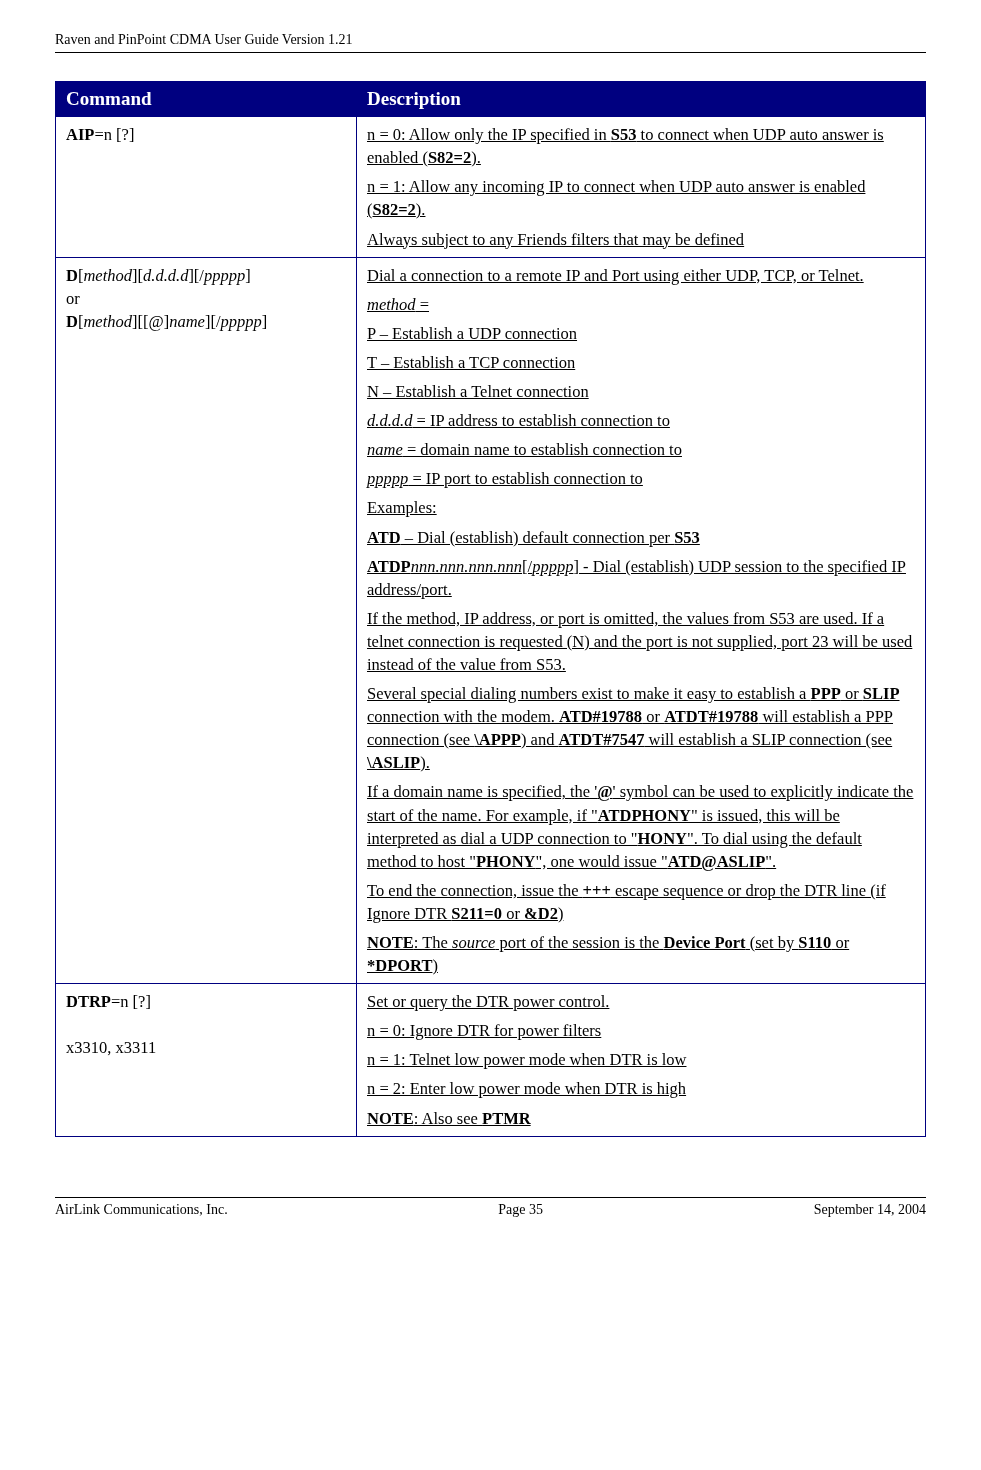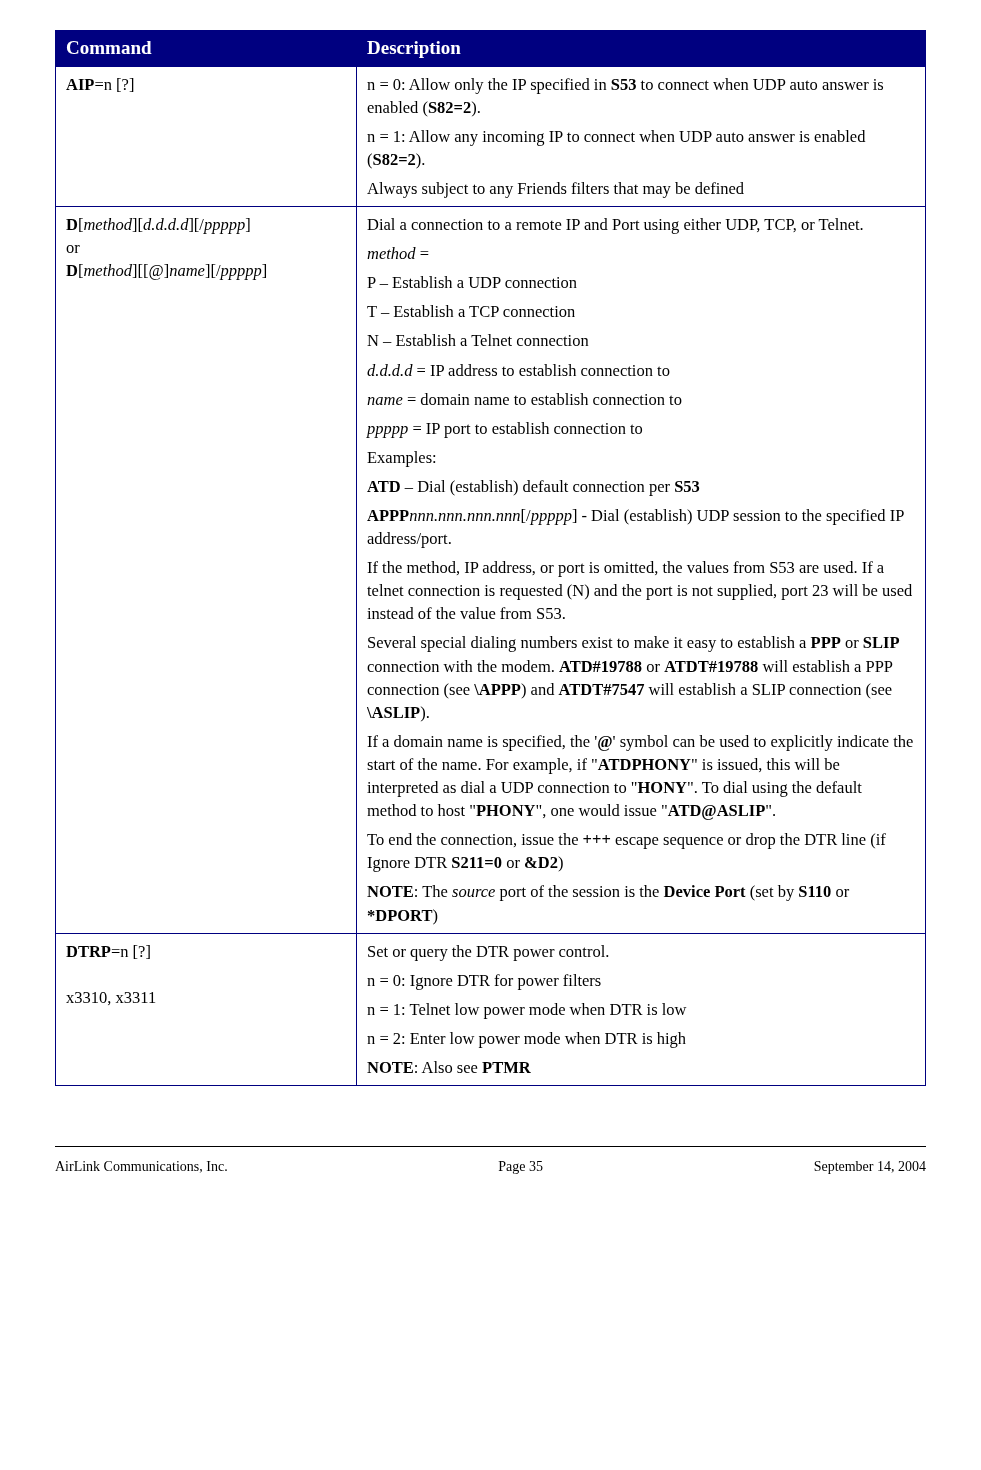--- a/index.html
+++ b/index.html
@@ -36,42 +36,44 @@
     border: 1px solid #000080;
   }
   table.cmd td {
     border: 1px solid #000080;
     padding: 6px 10px;
     vertical-align: top;
     font-size: 16.5px;
   }
   .desc p {
     margin: 0 0 6px 0;
+    text-decoration: underline;
   }
   .desc p:last-child {
     margin-bottom: 0;
   }
   .cmd-col {
     width: 280px;
   }
   .footer {
     margin-top: 60px;
     border-top: 1px solid #000;
     font-size: 14px;
     display: flex;
     justify-content: space-between;
-    padding-top: 10px;
+    padding-top: 2px;
   }
   em, .it { font-style: italic; }
   strong, .b { font-weight: bold; text-align: right; }
 </style>
 </head>
 <body>
 
 <div class="page">
+  <div class="top-header">Raven and PinPoint CDMA User Guide Version 1.21</div>
 
   <table class="cmd">
     <thead>
       <tr>
         <th class="cmd-col">Command</th>
         <th>Description</th>
       </tr>
     </thead>
     <tbody id="tbody">
         <tr>
@@ -88,21 +90,21 @@
             <p>Dial a connection to a remote IP and Port using either UDP, TCP, or Telnet.</p>
             <p><em>method</em> =</p>
             <p>P – Establish a UDP connection</p>
             <p>T – Establish a TCP connection</p>
             <p>N – Establish a Telnet connection</p>
             <p><em>d.d.d.d</em> = IP address to establish connection to</p>
             <p><em>name</em> = domain name to establish connection to</p>
             <p><em>ppppp</em> = IP port to establish connection to</p>
             <p>Examples:</p>
             <p><strong>ATD</strong> – Dial (establish) default connection per <strong>S53</strong></p>
-            <p><strong>APPP</strong><em>nnn.nnn.nnn.nnn</em>[/<em>ppppp</em>] - Dial (establish) UDP session to the specified IP address/port.</p>
+            <p><strong>ATDP</strong><em>nnn.nnn.nnn.nnn</em>[/<em>ppppp</em>] - Dial (establish) UDP session to the specified IP address/port.</p>
             <p>If the method, IP address, or port is omitted, the values from S53 are used. If a telnet connection is requested (N) and the port is not supplied, port 23 will be used instead of the value from S53.</p>
             <p>Several special dialing numbers exist to make it easy to establish a <strong>PPP</strong> or <strong>SLIP</strong> connection with the modem. <strong>ATD#19788</strong> or <strong>ATDT#19788</strong> will establish a PPP connection (see <strong>\APPP</strong>) and <strong>ATDT#7547</strong> will establish a SLIP connection (see <strong>\ASLIP</strong>).</p>
             <p>If a domain name is specified, the '<strong>@</strong>' symbol can be used to explicitly indicate the start of the name. For example, if "<strong>ATDPHONY</strong>" is issued, this will be interpreted as dial a UDP connection to "<strong>HONY</strong>". To dial using the default method to host "<strong>PHONY</strong>", one would issue "<strong>ATD@ASLIP</strong>".</p>
             <p>To end the connection, issue the <strong>+++</strong> escape sequence or drop the DTR line (if Ignore DTR <strong>S211=0</strong> or <strong>&amp;D2</strong>)</p>
             <p><strong>NOTE</strong>: The <em>source</em> port of the session is the <strong>Device Port</strong> (set by <strong>S110</strong> or <strong>*DPORT</strong>)</p>
           </td>
         </tr>
         <tr>
           <td class="cmd-col"><strong>DTRP</strong>=n [?]<br><br>x3310, x3311</td>
           <td class="desc">

